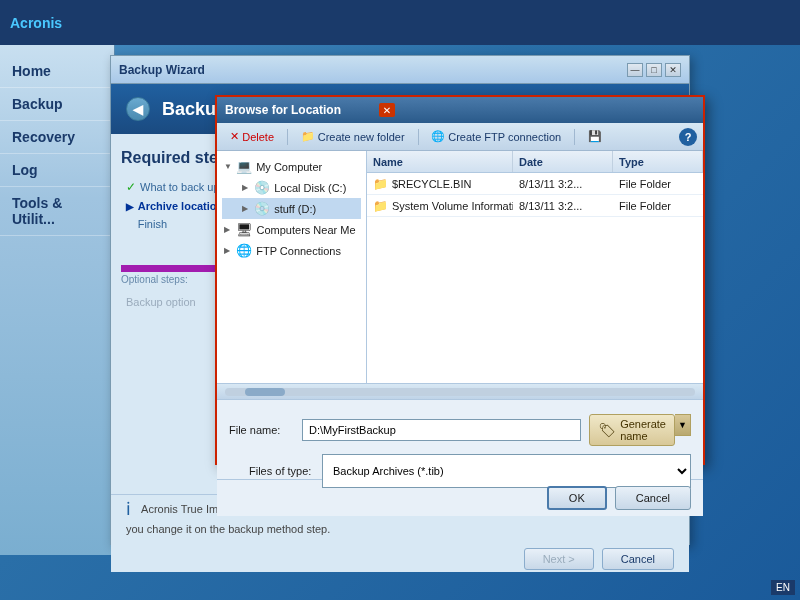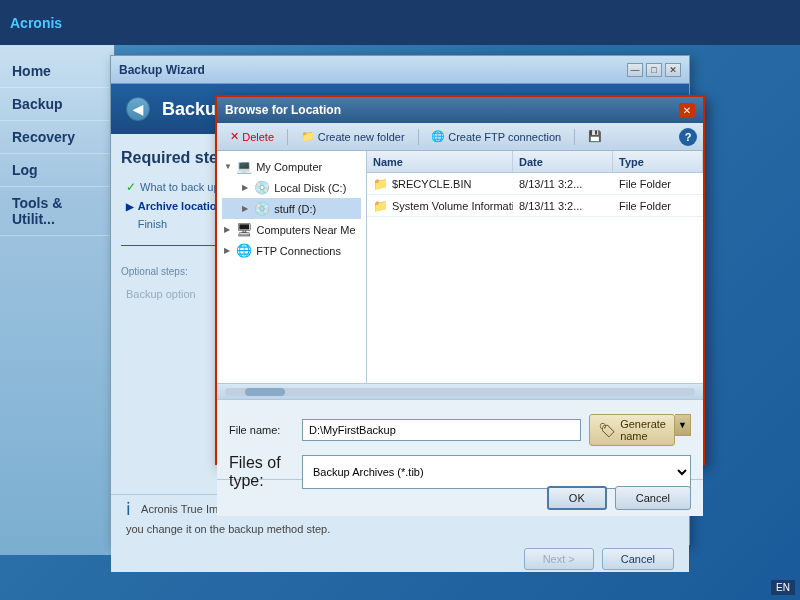--- a/index.html
+++ b/index.html
@@ -179,23 +179,23 @@
       color: #003399;
       font-size: 10px;
     }
 
     .step-label {
       font-size: 11px;
     }
 
     
     .optional-steps {
-      margin-top: 12px;
-      padding-top: 20px;
-      border-top: 1px solid #a21caf;
+      margin-top: 32px;
+      padding-top: 2px;
+      border-top: 7px solid #a21caf;
     }
 
     .optional-steps-title {
       font-size: 10px;
       color: #6688aa;
       margin-bottom: 8px;
     }
 
     .step-item.dimmed {
       color: #9aabbc;
@@ -264,21 +264,21 @@
       box-shadow: 4px 4px 12px rgba(0,0,0,0.4);
       z-index: 100;
     }
 
     .browse-titlebar {
       height: 26px;
       background: linear-gradient(180deg, #4a7aaa 0%, #2a5a8a 100%);
       display: flex;
       align-items: center;
       padding: 0 8px;
-      justify-content: space-between;
+      gap: 38px;
     }
 
     .browse-title {
       color: white;
       font-size: 12px;
       font-weight: bold;
     }
 
     .browse-close-btn {
       width: 16px;
@@ -517,23 +517,24 @@
       cursor: pointer;
     }
 
     .filetype-row {
       display: flex;
       align-items: center;
       gap: 8px;
     }
 
     .filetype-label {
-      font-size: 16px;
+      font-size: 11px;
       color: #1a1a1a;
       width: 65px;
+      margin-left: 20px;
     }
 
     .filetype-select {
       flex: 1;
       height: 34px;
       border: 1px solid #7a9ab0;
       padding: 2px 6px;
       font-size: 11px;
       background: white;
     }

